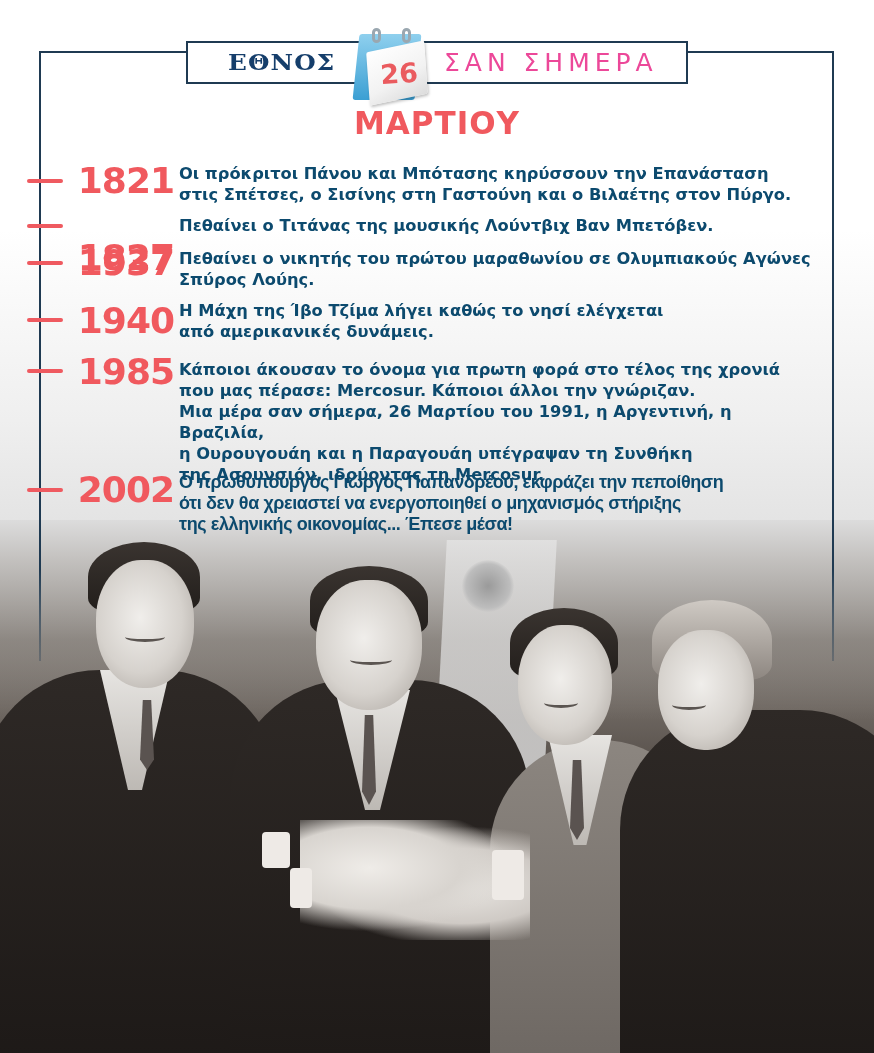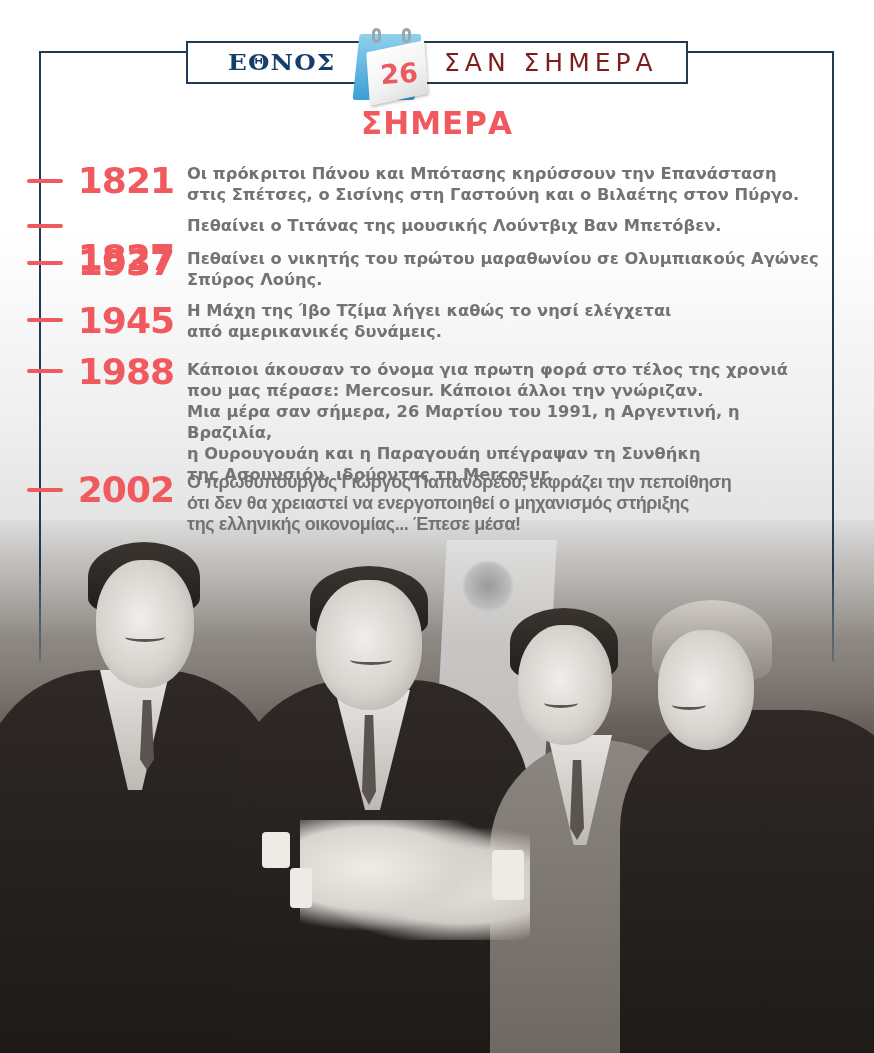--- a/index.html
+++ b/index.html
@@ -82,21 +82,21 @@
   }
   .brand {
     position: absolute; left: 228px; top: 49px;
     font-family: "DejaVu Serif", "Liberation Serif", serif;
     font-weight: bold; font-size: 22px; letter-spacing: 1px;
     color: #153e6b; transform: scaleX(1.12); transform-origin: left center;
   }
   .subtitle {
     position: absolute; left: 444px; top: 48px;
     font-family: "DejaVu Sans", sans-serif; font-weight: normal;
-    font-size: 25px; letter-spacing: 5px; color: #7f1d1d;
+    font-size: 25px; letter-spacing: 5px; color: #ec4899;
   }
 
   
   .calendar {
     position: absolute; left: 352px; top: 28px; width: 78px; height: 78px;
   }
   .cal-back {
     position: absolute; left: 4px; top: 6px; width: 62px; height: 66px;
     background: linear-gradient(to bottom, #8fd0ee, #3b9fd3);
     transform: skewX(-6deg); border-radius: 3px;
@@ -127,23 +127,23 @@
 
   
   .event { position: absolute; left: 0; width: 874px; }
   .tick { position: absolute; left: 27px; width: 36px; height: 4px; background: #ef5a60; border-radius: 2px; }
   .year {
     position: absolute; left: 66px; width: 108px; text-align: right;
     font-family: "DejaVu Sans", sans-serif; font-weight: bold; font-size: 36px;
     letter-spacing: -1px; color: #f0595e; line-height: 40px;
   }
   .desc {
-    position: absolute; left: 187px; width: 640px;
+    position: absolute; left: 179px; width: 640px;
     font-family: "DejaVu Sans", sans-serif; font-weight: bold; font-size: 16.3px;
-    line-height: 21px; color: #737373; white-space: pre-line;
+    line-height: 21px; color: #0c4a6e; white-space: pre-line;
   }
   .desc.condensed { font-family: "Liberation Sans", sans-serif; font-size: 18px; letter-spacing: -0.4px; }
 </style>
 </head>
 <body>
 
 <div class="bg-fade"></div>
 
 <div class="photo">
   <div class="flag"></div>
@@ -199,21 +199,21 @@
 <div class="subtitle">ΣΑΝ ΣΗΜΕΡΑ</div>
 
 <div class="calendar">
   <div class="cal-back"></div>
   <div class="cal-front"></div>
   <div class="cal-ring r1"></div>
   <div class="cal-ring r2"></div>
   <div class="cal-day">26</div>
 </div>
 
-<div class="month">ΣΗΜΕΡΑ</div>
+<div class="month">ΜΑΡΤΙΟΥ</div>
 
 <div class="event" style="top:160px;">
   <div class="tick" style="top:19px;"></div>
   <div class="year" style="top:1px;text-align:right;">1821</div>
   <div class="desc" style="top:3px;">Οι πρόκριτοι Πάνου και Μπότασης κηρύσσουν την Επανάσταση
 στις Σπέτσες, ο Σισίνης στη Γαστούνη και ο Βιλαέτης στον Πύργο.</div>
 </div>
 
 <div class="event" style="top:205px;">
   <div class="tick" style="top:19px;"></div>
@@ -223,28 +223,28 @@
 
 <div class="event" style="top:243px;">
   <div class="tick" style="top:18px;"></div>
   <div class="year" style="top:0px;">1937</div>
   <div class="desc" style="top:5px;">Πεθαίνει ο νικητής του πρώτου μαραθωνίου σε Ολυμπιακούς Αγώνες
 Σπύρος Λούης.</div>
 </div>
 
 <div class="event" style="top:300px;">
   <div class="tick" style="top:18px;"></div>
-  <div class="year" style="top:1px;">1945</div>
+  <div class="year" style="top:1px;">1940</div>
   <div class="desc" style="top:0px;">Η Μάχη της Ίβο Τζίμα λήγει καθώς το νησί ελέγχεται
 από αμερικανικές δυνάμεις.</div>
 </div>
 
 <div class="event" style="top:352px;">
   <div class="tick" style="top:17px;"></div>
-  <div class="year" style="top:0px;">1988</div>
+  <div class="year" style="top:0px;">1985</div>
   <div class="desc" style="top:1px;margin-top:6px;">Κάποιοι άκουσαν το όνομα για πρωτη φορά στο τέλος της χρονιά
 που μας πέρασε: Mercosur. Κάποιοι άλλοι την γνώριζαν.
 Μια μέρα σαν σήμερα, 26 Μαρτίου του 1991, η Αργεντινή, η Βραζιλία,
 η Ουρουγουάη και η Παραγουάη υπέγραψαν τη Συνθήκη
 της Ασουνσιόν, ιδρύοντας τη Mercosur.</div>
 </div>
 
 <div class="event" style="top:472px;">
   <div class="tick" style="top:16px;"></div>
   <div class="year" style="top:-2px;">2002</div>

